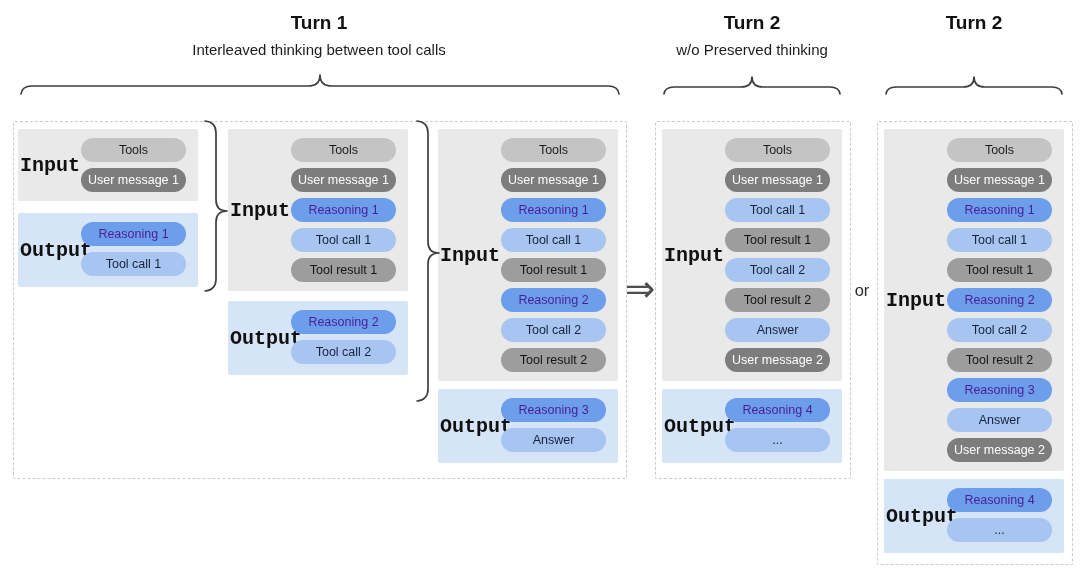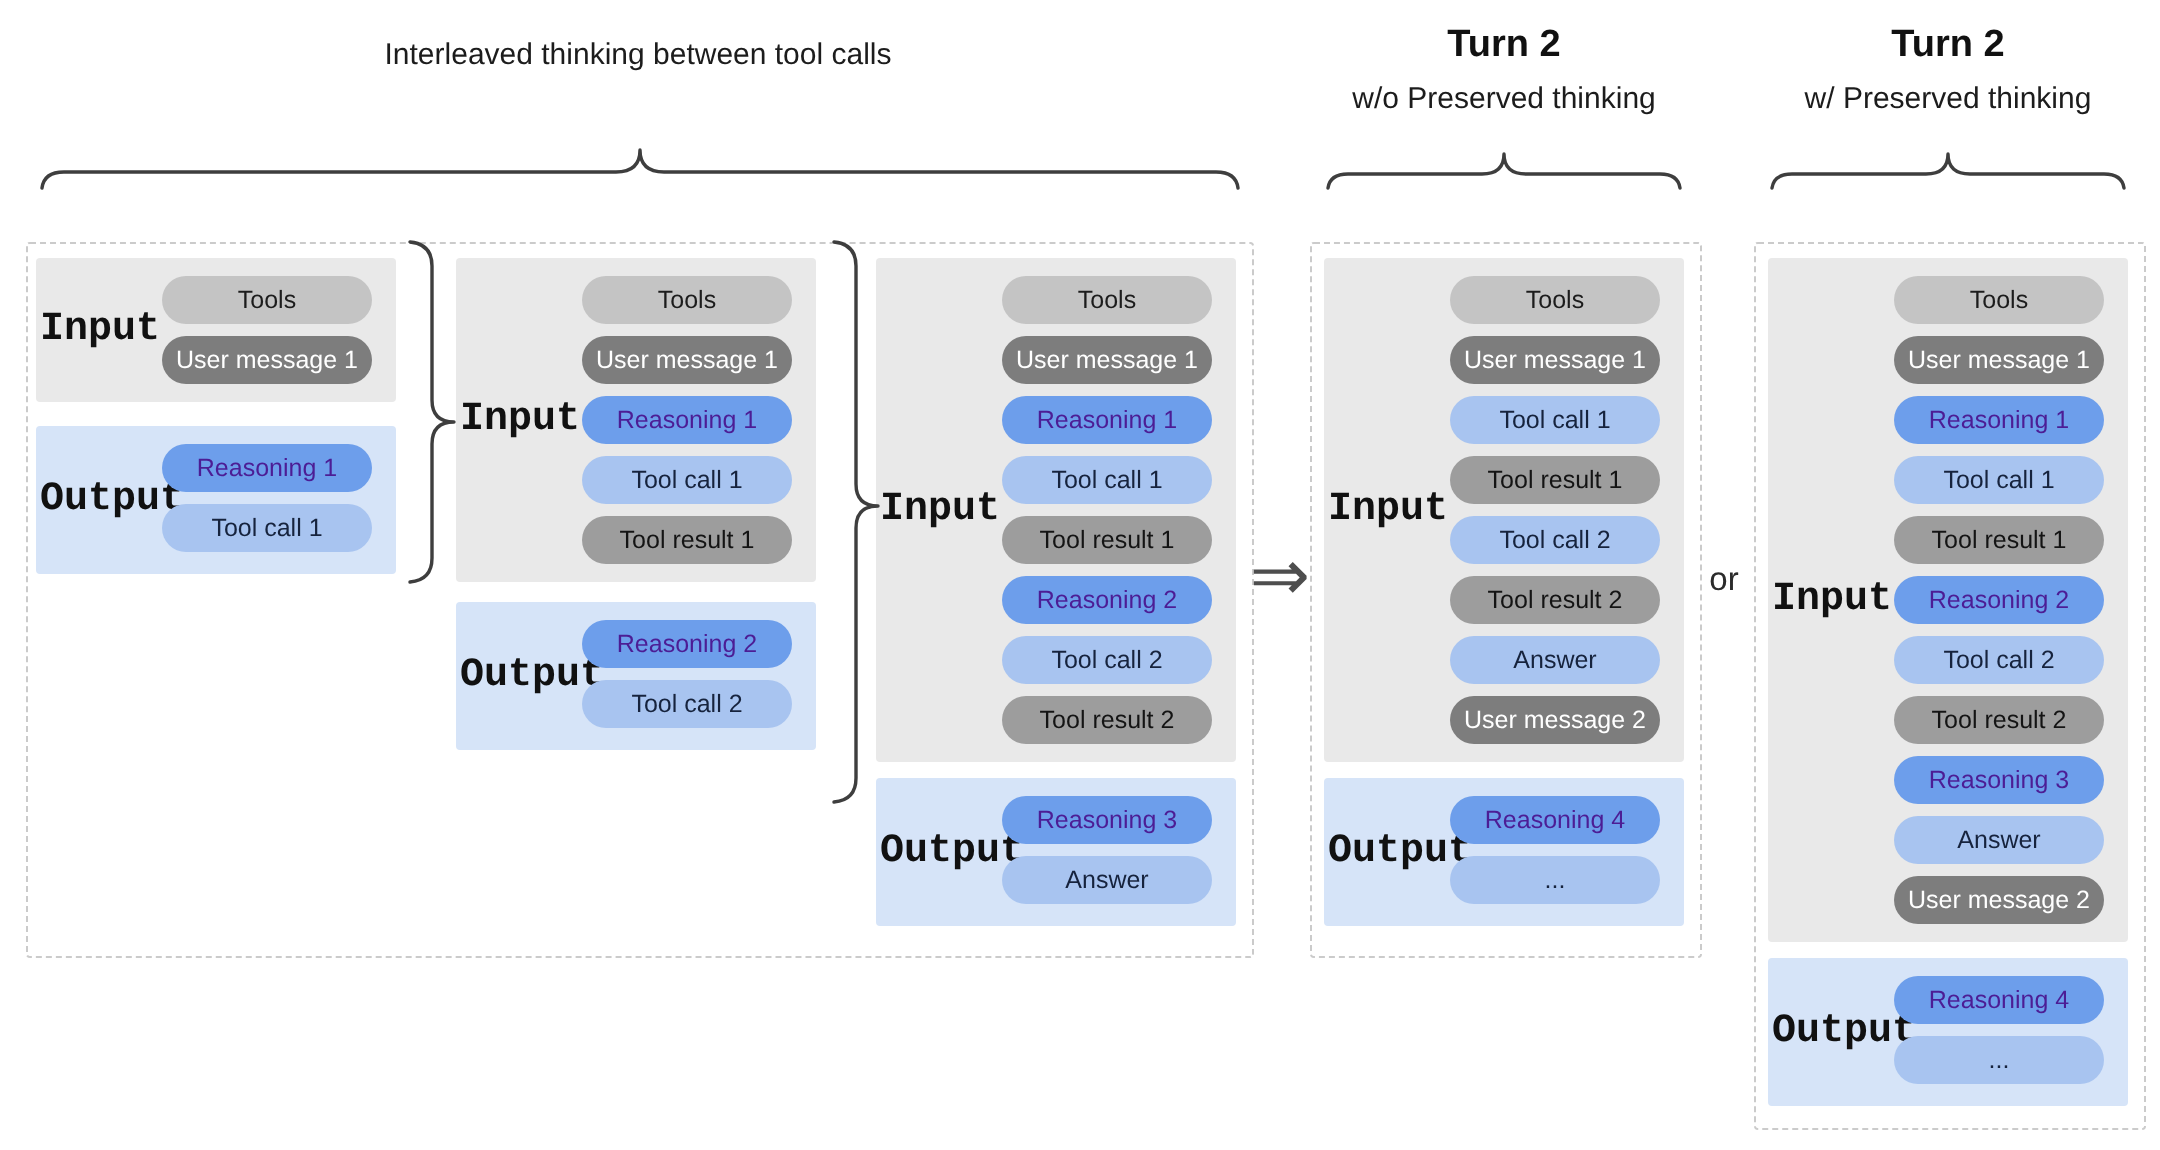--- a/index.html
+++ b/index.html
@@ -67,31 +67,31 @@
          font-size:36px;color:#4e4e4e;font-family:"DejaVu Sans",sans-serif;}
   .or-label{position:absolute;left:844px;top:281px;width:36px;text-align:center;
             font-size:16.5px;color:#2b2b2b;}
 </style>
 </head>
 <body>
 
 <div id="canvas">
 
   <div class="hdr h-turn1">
+    <div class="title">Turn 1</div>
     <div class="subtitle"><span></span><b>Interleaved thinking</b><span> between tool calls</span></div>
   </div>
 
   <div class="hdr h-col4">
     <div class="title">Turn 2</div>
     <div class="subtitle"><span>w/o </span><b>Preserved thinking</b><span></span></div>
   </div>
 
   <div class="hdr h-col5">
     <div class="title">Turn 2</div>
-    <div class="subtitle"><span>w/ </span><b>Preserved thinking</b><span></span></div>
   </div>
 
   <svg class="brace b-turn1" width="600" height="24" viewBox="0 0 600 24">
     <path d="M1 22 Q2 14 12 14 L288 14 Q300 14 300 3 Q300 14 312 14 L588 14 Q598 14 599 22"></path>
   </svg>
   <svg class="brace b-col4" width="178" height="22" viewBox="0 0 178 22">
     <path d="M1 20 Q2 13 11 13 L78 13 Q89 13 89 3 Q89 13 100 13 L167 13 Q176 13 177 20"></path>
   </svg>
   <svg class="brace b-col5" width="178" height="22" viewBox="0 0 178 22">
     <path d="M1 20 Q2 13 11 13 L78 13 Q89 13 89 3 Q89 13 100 13 L167 13 Q176 13 177 20"></path>

